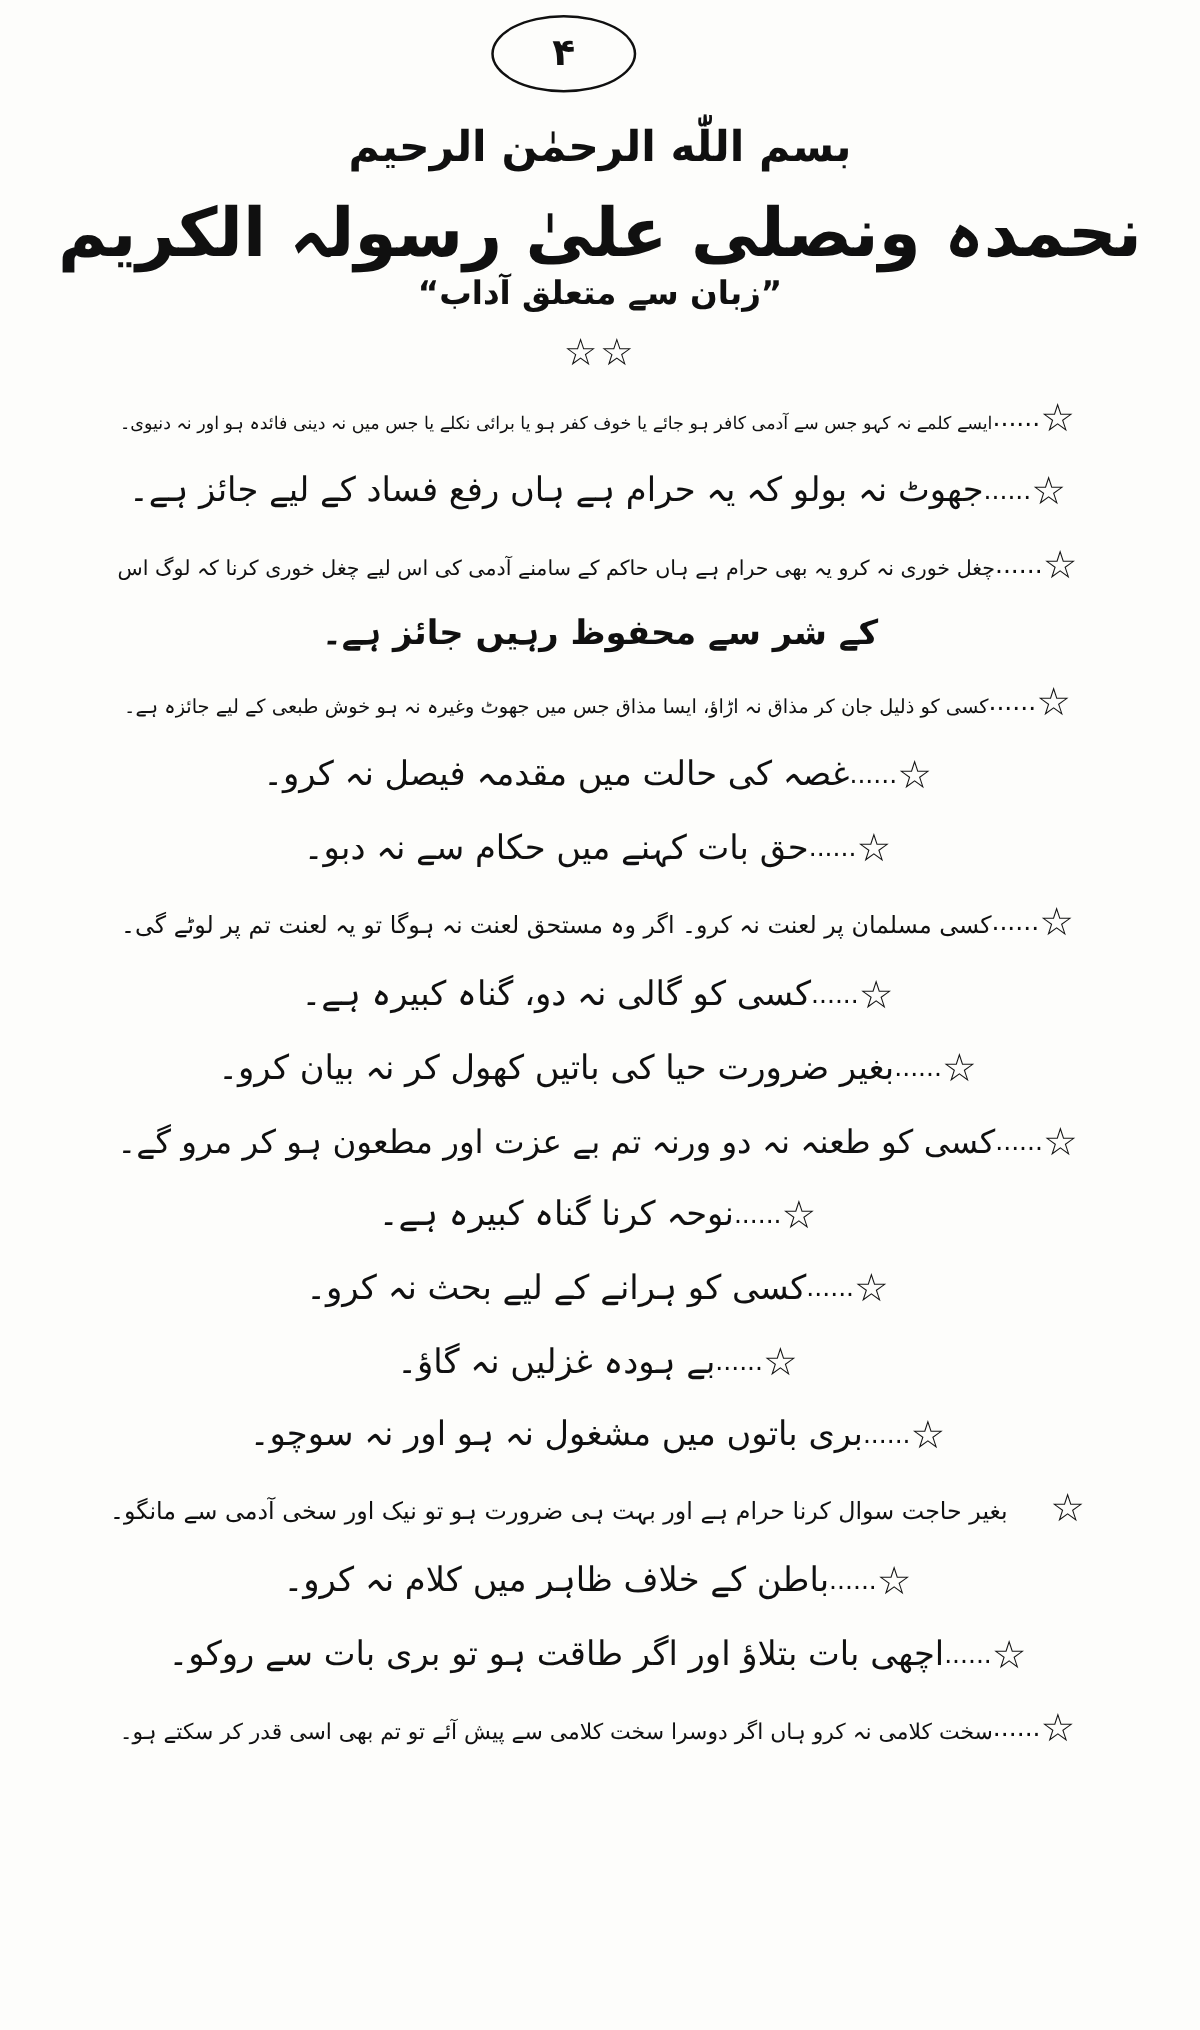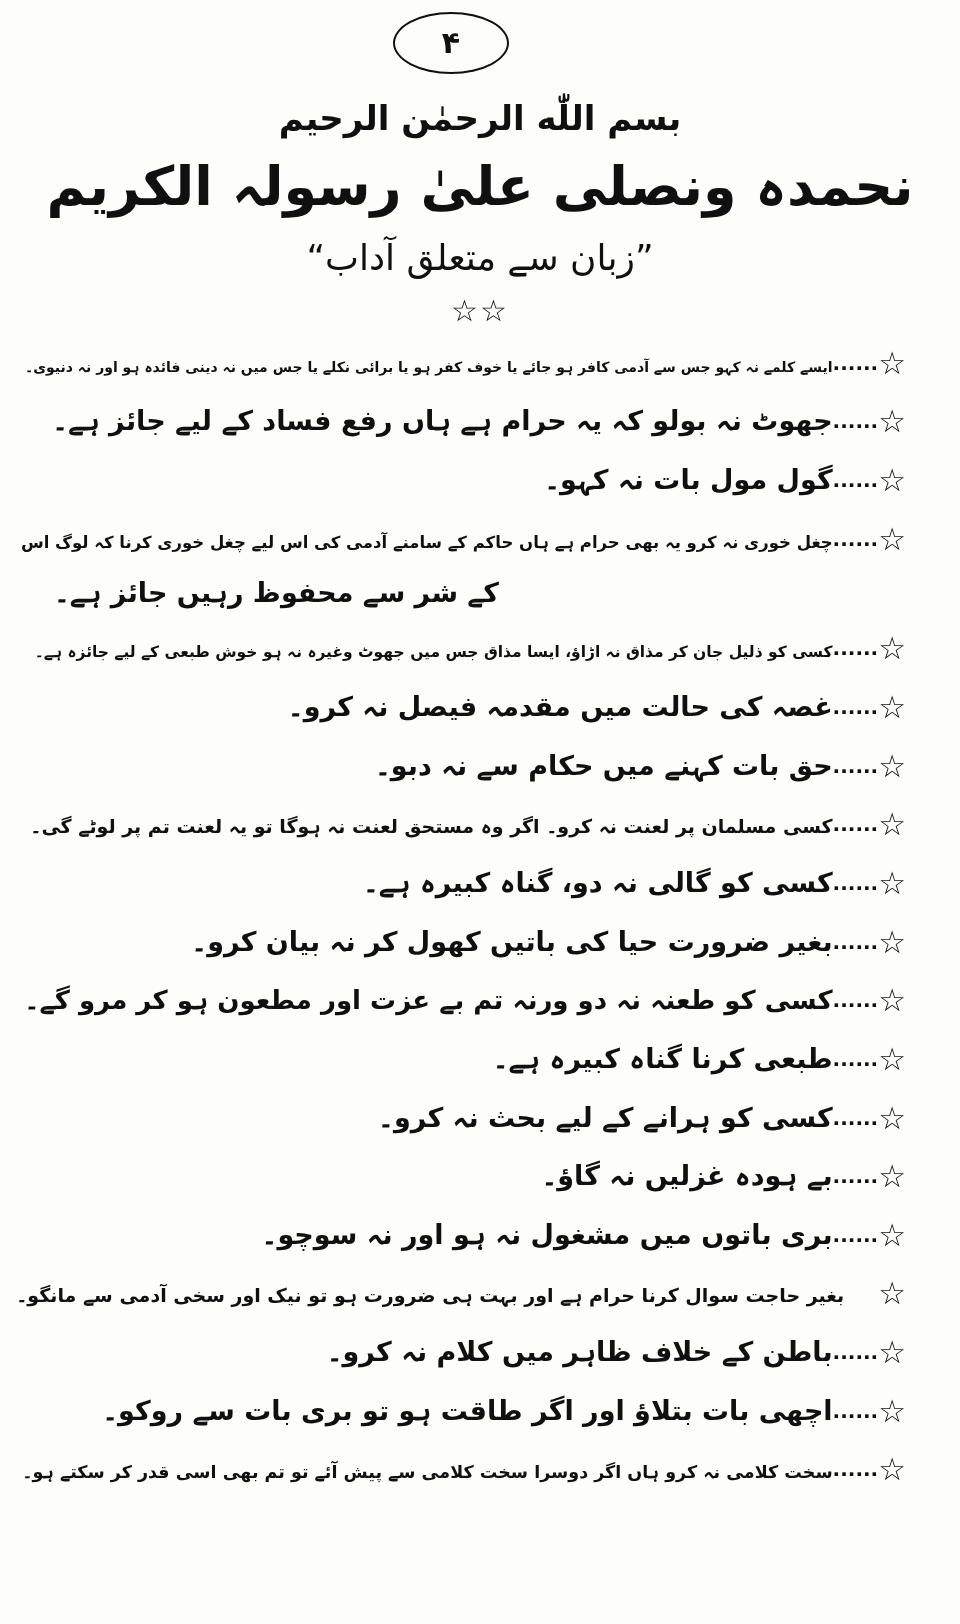--- a/index.html
+++ b/index.html
@@ -31,57 +31,56 @@
     font-size:34px;font-weight:bold;
     margin-top:24px;
     line-height:1.2;
   }
   .hamdala{
     font-size:54px;font-weight:bold;
     margin-top:16px;
     line-height:1.2;
   }
   .section-title{
-    font-size:36px;font-weight:normal;
-    margin-top:16px;
+    font-size:26px;font-weight:bold;
     line-height:1.2;
   }
   .stars-divider{
     font-size:30px;font-weight:bold;
     margin-top:14px;
     letter-spacing:2px;
   }
   
   .items{
     margin-top:18px;
     padding:0 44px 0 4px;
   }
   .item{ margin-bottom:23px; }
   .item-line{
     direction:rtl;
-    text-align:right;
+    text-align:center;
     white-space:nowrap;
     font-size:27px;
-    font-weight:bold;
+    font-weight:normal;
     line-height:1.15;
     margin-left:36px;
   }
   .item-line .star{
     font-size:31px;
     vertical-align:-2px;
   }
   .item-line .leader{
     font-size:20px;
     letter-spacing:1px;
     vertical-align:2px;
   }
   .item-line.no-leader .text{ margin-right:34px; }
   .item-cont{
     direction:rtl;
-    text-align:left;
+    text-align:center;
     font-size:27px;
     font-weight:bold;
     line-height:1.15;
     margin-top:20px;
     padding-left:40px;
   }
 </style>
 </head>
 <body>
 
@@ -95,23 +94,20 @@
   </div>
 
   <div class="items" id="items-list">
       <div class="item">
         <div class="item-line" style="font-size: 14px;"><span class="star">☆</span><span class="leader">......</span><span class="text">ایسے کلمے نہ کہو جس سے آدمی کافر ہو جائے یا خوف کفر ہو یا برائی نکلے یا جس میں نہ دینی فائدہ ہو اور نہ دنیوی۔</span></div>
       </div>
       <div class="item">
         <div class="item-line"><span class="star">☆</span><span class="leader">......</span><span class="text">جھوٹ نہ بولو کہ یہ حرام ہے ہاں رفع فساد کے لیے جائز ہے۔</span></div>
       </div>
       <div class="item">
-        <div class="item-line"><span class="star">☆</span><span class="leader">......</span><span class="text">گول مول بات نہ کہو۔</span></div>
-      </div>
-      <div class="item">
         <div class="item-line" style="font-size: 16.5px;"><span class="star">☆</span><span class="leader">......</span><span class="text">چغل خوری نہ کرو یہ بھی حرام ہے ہاں حاکم کے سامنے آدمی کی اس لیے چغل خوری کرنا کہ لوگ اس</span></div>
         <div class="item-cont">کے شر سے محفوظ رہیں جائز ہے۔</div>
       </div>
       <div class="item">
         <div class="item-line" style="font-size: 15.5px;"><span class="star">☆</span><span class="leader">......</span><span class="text">کسی کو ذلیل جان کر مذاق نہ اڑاؤ، ایسا مذاق جس میں جھوٹ وغیرہ نہ ہو خوش طبعی کے لیے جائزہ ہے۔</span></div>
       </div>
       <div class="item">
         <div class="item-line"><span class="star">☆</span><span class="leader">......</span><span class="text">غصہ کی حالت میں مقدمہ فیصل نہ کرو۔</span></div>
       </div>
       <div class="item">
@@ -123,21 +119,21 @@
       <div class="item">
         <div class="item-line"><span class="star">☆</span><span class="leader">......</span><span class="text">کسی کو گالی نہ دو، گناہ کبیرہ ہے۔</span></div>
       </div>
       <div class="item">
         <div class="item-line"><span class="star">☆</span><span class="leader">......</span><span class="text">بغیر ضرورت حیا کی باتیں کھول کر نہ بیان کرو۔</span></div>
       </div>
       <div class="item">
         <div class="item-line" style="font-size: 26px;"><span class="star">☆</span><span class="leader">......</span><span class="text">کسی کو طعنہ نہ دو ورنہ تم بے عزت اور مطعون ہو کر مرو گے۔</span></div>
       </div>
       <div class="item">
-        <div class="item-line"><span class="star">☆</span><span class="leader">......</span><span class="text">طبعی کرنا گناہ کبیرہ ہے۔</span></div>
+        <div class="item-line"><span class="star">☆</span><span class="leader">......</span><span class="text">نوحہ کرنا گناہ کبیرہ ہے۔</span></div>
       </div>
       <div class="item">
         <div class="item-line"><span class="star">☆</span><span class="leader">......</span><span class="text">کسی کو ہرانے کے لیے بحث نہ کرو۔</span></div>
       </div>
       <div class="item">
         <div class="item-line"><span class="star">☆</span><span class="leader">......</span><span class="text">بے ہودہ غزلیں نہ گاؤ۔</span></div>
       </div>
       <div class="item">
         <div class="item-line"><span class="star">☆</span><span class="leader">......</span><span class="text">بری باتوں میں مشغول نہ ہو اور نہ سوچو۔</span></div>
       </div>

